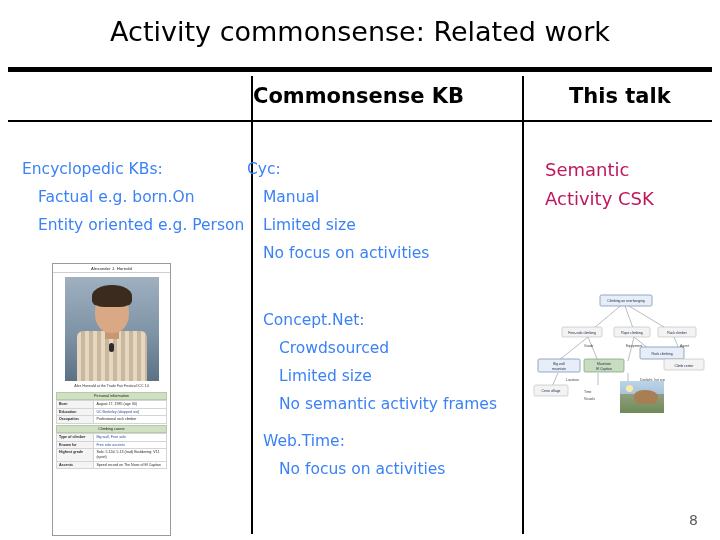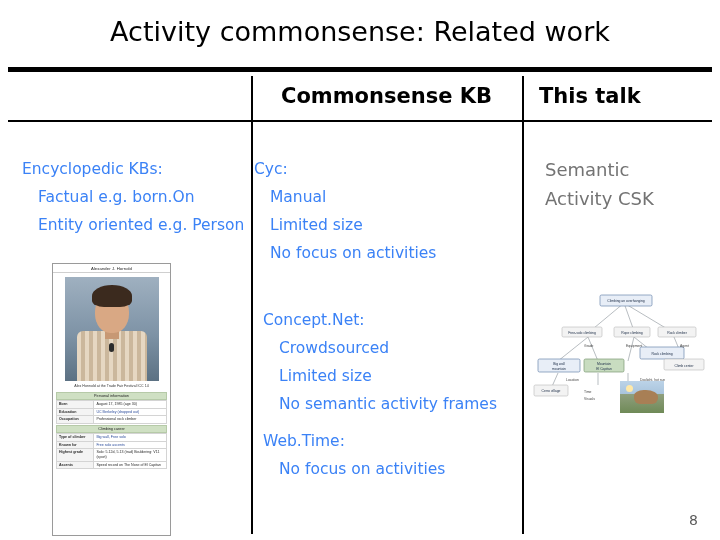--- a/index.html
+++ b/index.html
@@ -50,22 +50,22 @@
   .col-header {
     position: absolute;
     top: 84px;
     font-size: 21px;
     font-weight: bold;
     font-family: "DejaVu Sans", sans-serif;
     color: #000000;
     white-space: nowrap;
   }
   .col-header.c1 { left: 24px; }
-  .col-header.c2 { left: 281px; }
-  .col-header.c3 { left: 539px; }
+  .col-header.c2 { left: 253px; }
+  .col-header.c3 { left: 569px; }
 
   
   .rule-header {
     position: absolute;
     left: 8px;
     top: 120px;
     width: 704px;
     height: 2px;
     background: #000000;
   }
@@ -82,34 +82,34 @@
   
   .col-body {
     position: absolute;
     font-size: 15.5px;
     line-height: 1.80;
     color: #3b82f6;
     font-family: "DejaVu Sans", sans-serif;
     white-space: nowrap;
   }
   .col1-body { left: 22px; top: 156px; }
-  .col2-body { left: 254px; top: 156px; }
+  .col2-body { left: 247px; top: 156px; }
   .col2-body2 { left: 263px; top: 307px; }
   .col2-body3 { left: 263px; top: 428px; }
 
   .ind0 { padding-left: 0px; }
   .ind1 { padding-left: 16px; }
 
   .col3-body {
     position: absolute;
     left: 545px;
     top: 155px;
     font-size: 18px;
     line-height: 1.63;
-    color: #737373;
+    color: #be185d;
     font-family: "DejaVu Sans", sans-serif;
     white-space: nowrap;
   }
 
   
   .page-number {
     position: absolute;
     right: 22px;
     bottom: 12px;
     font-size: 14px;

